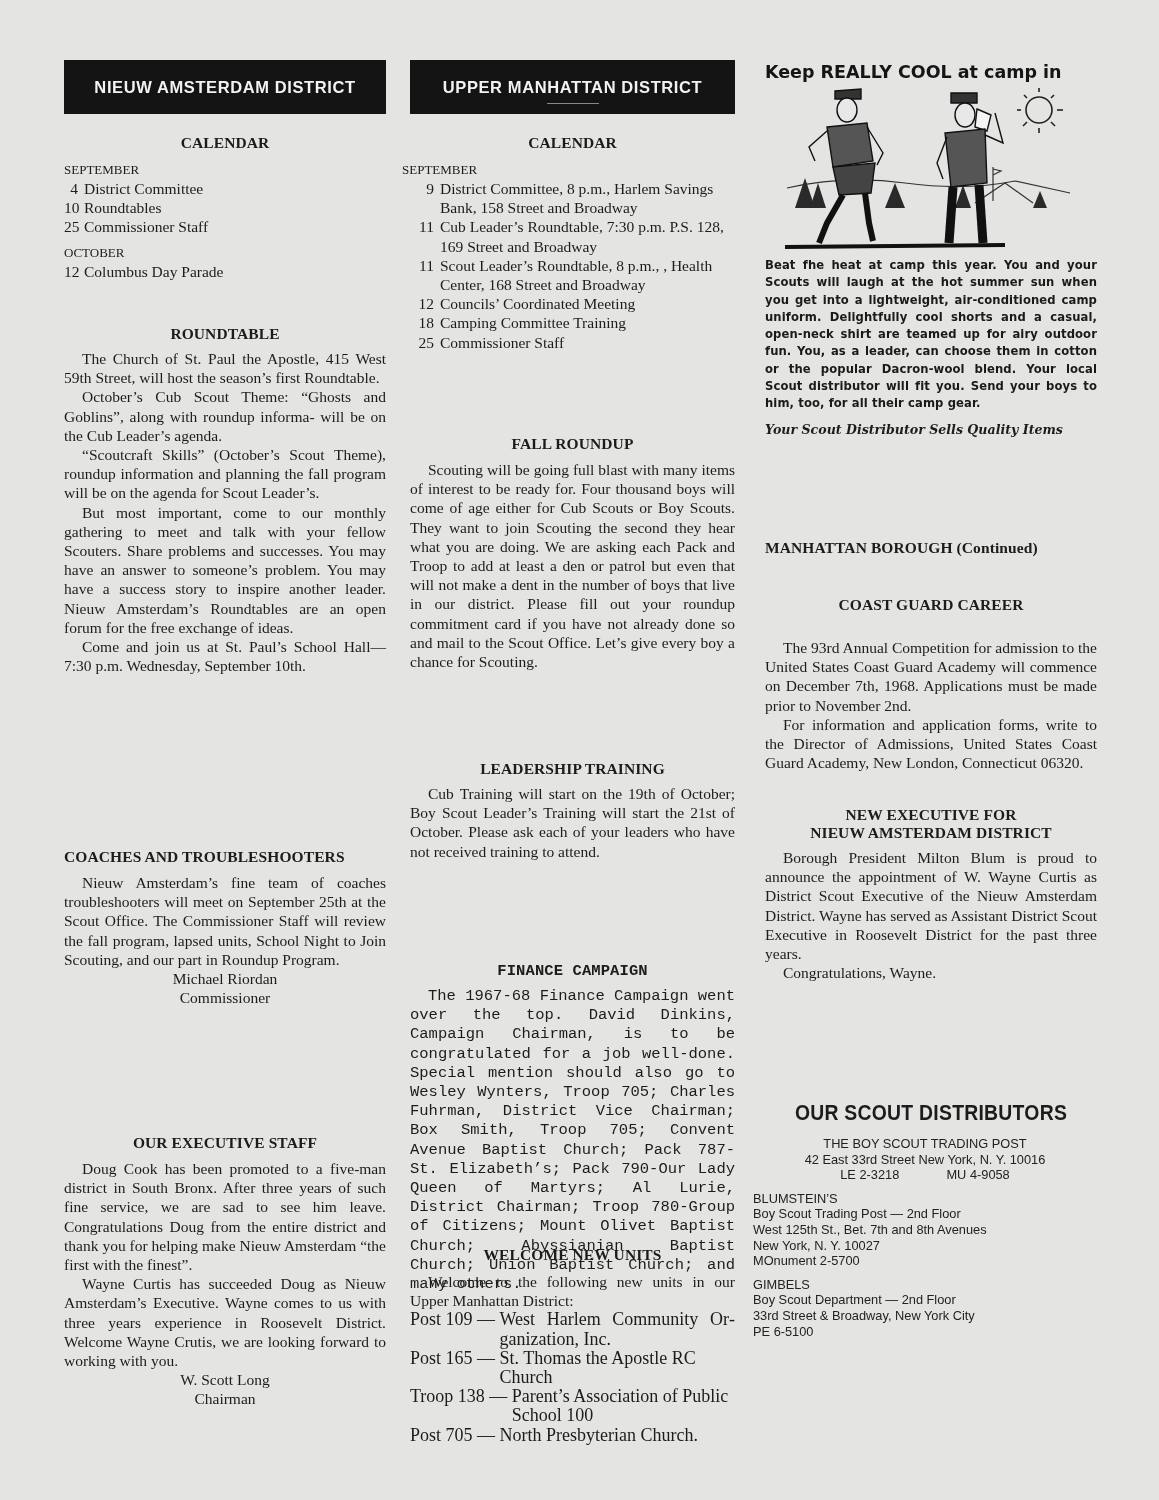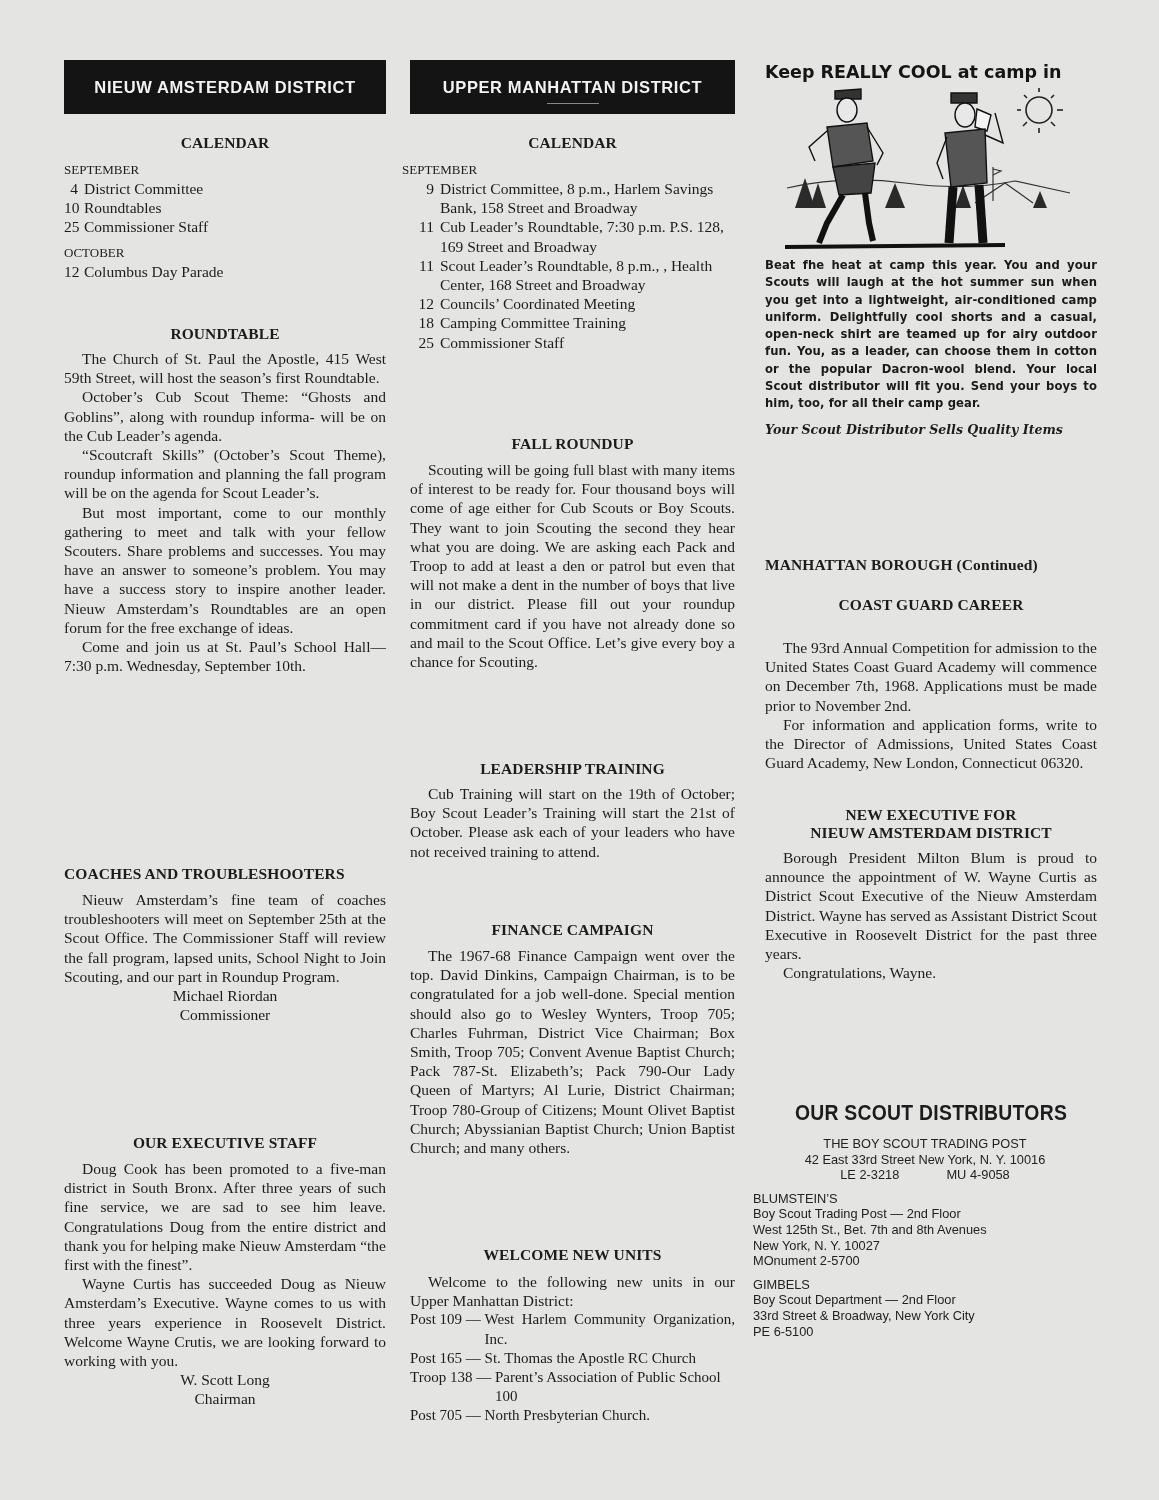--- a/index.html
+++ b/index.html
@@ -22,32 +22,32 @@
     height: 54px; line-height: 54px; text-align: center;
     position: absolute; top: 60px; left: 0; right: 0;
   }
   .banner .rule { position: absolute; left: 50%; bottom: 10px; width: 52px; margin-left: -26px; height: 1px; background: #888; }
 
   .abs { position: absolute; left: 0; right: 0; }
   h3 {
     margin: 0; font-size: 15.5px; font-weight: bold; text-align: center;
     letter-spacing: 0.1px;
   }
-  h3.left { text-align: left; margin-top: 17px; }
+  h3.left { text-align: left; }
   .para {
     margin: 0; font-size: 15.5px; line-height: 19.2px;
     text-align: justify; text-indent: 18px; hyphens: manual;
   }
   .month { font-size: 13px; line-height: 19px; }
   .cal-row { display: flex; font-size: 15.5px; line-height: 19.2px; }
   .cal-row .d { width: 24px; text-align: right; padding-right: 6px; flex: none; }
   .cal-row .t { flex: 1; }
   .sig { text-align: center; font-size: 15.5px; line-height: 19.2px; }
 
-  .unit { display: flex; font-size: 15px; line-height: 19.2px; }
+  .unit { display: flex; font-size: 18px; line-height: 19.2px; }
   .unit .u { flex: none; white-space: pre; }
   .unit .n { flex: 1; }
 
   
   .ad-head {
     font-family: "DejaVu Sans", sans-serif; font-weight: bold;
     font-size: 17.5px; line-height: 21px; color: #151515; text-align: left;
   }
   .ad-body {
     font-family: "DejaVu Sans", sans-serif; font-weight: bold;
@@ -167,21 +167,21 @@
   <div class="abs" style="top:435px;">
     <h3>FALL ROUNDUP</h3>
     <p class="para" style="margin-top:7px;">Scouting will be going full blast with many items of interest to be ready for. Four thousand boys will come of age either for Cub Scouts or Boy Scouts. They want to join Scouting the second they hear what you are doing. We are asking each Pack and Troop to add at least a den or patrol but even that will not make a dent in the number of boys that live in our district. Please fill out your roundup commitment card if you have not already done so and mail to the Scout Office. Let’s give every boy a chance for Scouting.</p>
   </div>
 
   <div class="abs" style="top:760px;">
     <h3>LEADERSHIP TRAINING</h3>
     <p class="para" style="margin-top:6px;">Cub Training will start on the 19th of October; Boy Scout Leader’s Training will start the 21st of October. Please ask each of your leaders who have not received training to attend.</p>
   </div>
 
-  <div class="abs" style="top:921px;">
+  <div class="abs" style="top:962px;font-family:Liberation Mono, monospace;">
     <h3>FINANCE CAMPAIGN</h3>
     <p class="para" style="margin-top:7px;">The 1967-68 Finance Campaign went over the top. David Dinkins, Campaign Chairman, is to be congratulated for a job well-done. Special mention should also go to Wesley Wynters, Troop 705; Charles Fuhrman, District Vice Chairman; Box Smith, Troop 705; Convent Avenue Baptist Church; Pack 787-St. Elizabeth’s; Pack 790-Our Lady Queen of Martyrs; Al Lurie, District Chairman; Troop 780-Group of Citizens; Mount Olivet Baptist Church; Abyssianian Baptist Church; Union Baptist Church; and many others.</p>
   </div>
 
   <div class="abs" style="top:1246px;">
     <h3>WELCOME NEW UNITS</h3>
     <p class="para" style="margin-top:8px;">Welcome to the following new units in our Upper Manhattan District:</p>
     <div class="unit">
         <span class="u">Post 109 — </span>
         <span class="n" style="text-align:justify">West Harlem Community Or­ganization, Inc.</span>

